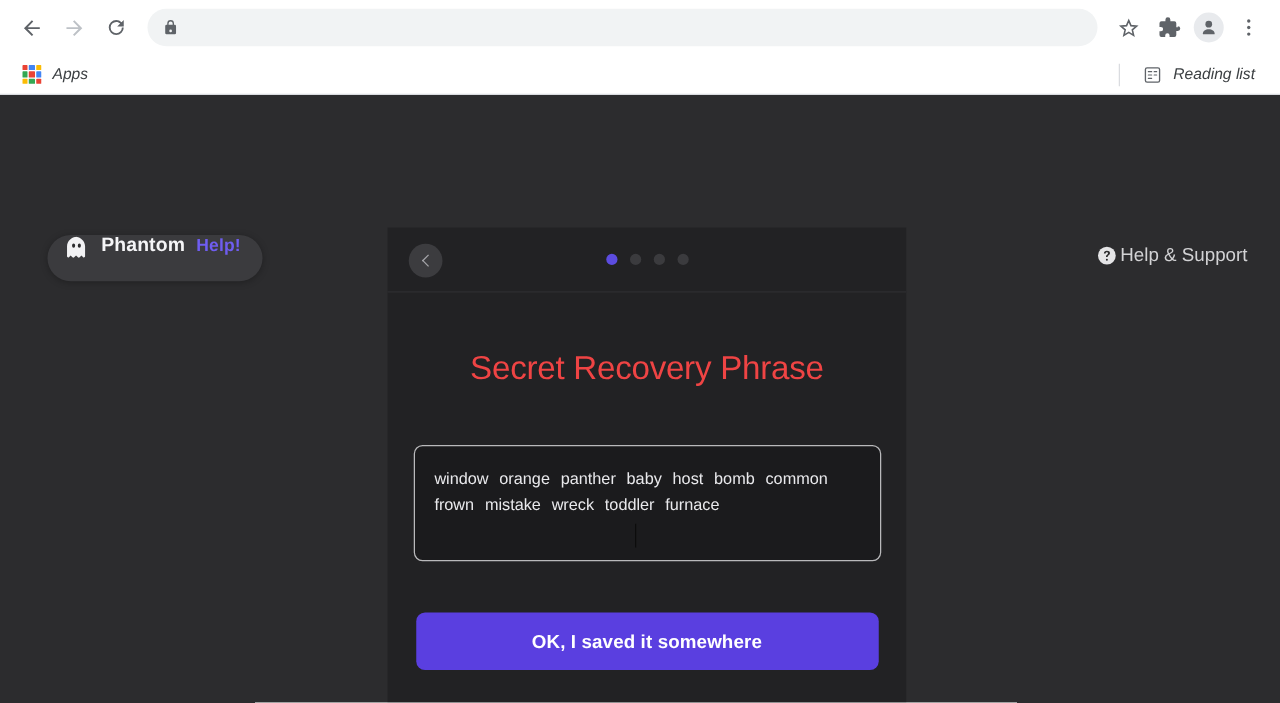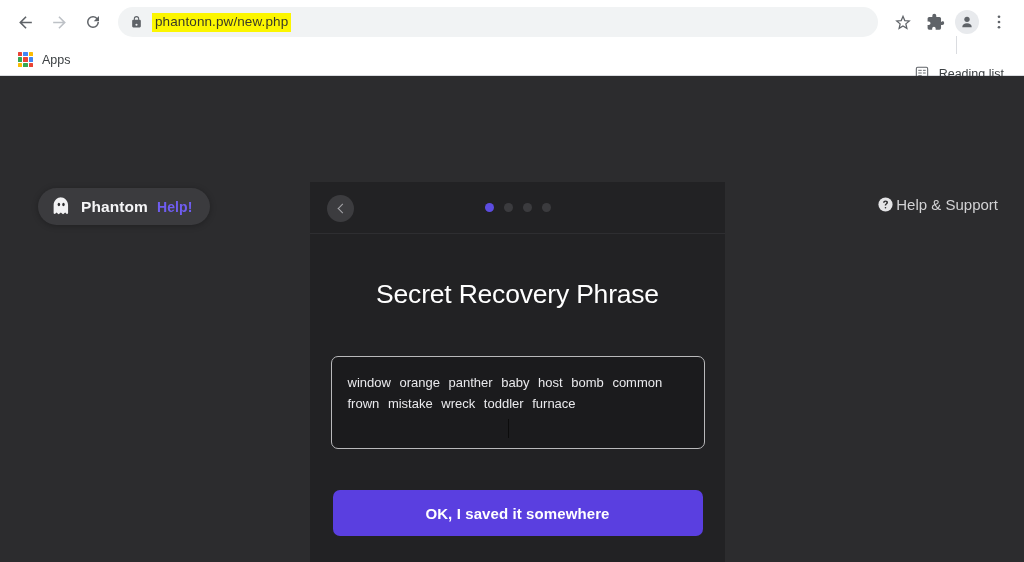--- a/index.html
+++ b/index.html
@@ -106,24 +106,25 @@
     background: #ffffff;
     display: flex;
     align-items: center;
     padding: 0 12px;
     position: relative;
     border-bottom: 1px solid #dadce0;
   }
 
   .bm-item {
     display: flex;
-    align-items: flex-end;
+    align-items: flex-start;
     gap: 9px;
     padding: 3px 6px;
     border-radius: 4px;
+    font-style: italic;
   }
   .bm-label {
     font-size: 12.5px;
     color: #3c4043;
   }
 
   .apps-grid {
     width: 15px; height: 15px;
     display: grid;
     grid-template-columns: repeat(3, 1fr);
@@ -131,21 +132,20 @@
     gap: 1.4px;
   }
   .apps-grid i { display:block; border-radius: 0.5px; }
 
   .bookmarks-right {
     margin-left: auto;
     display: flex;
     align-items: center;
     gap: 8px;
     padding-right: 2px;
-    flex-direction: column;
   }
   .bm-divider {
     width: 1px;
     height: 18px;
     background: #dadce0;
     margin-right: 4px;
   }
 
   
   .page {
@@ -158,21 +158,20 @@
 
   
   .brand-pill {
     position: absolute;
     left: 38px;
     top: 112px;
     height: 37px;
     background: #3b3b3e;
     border-radius: 19px;
     display: flex;
-    align-items: center;
     gap: 9px;
     padding: 0 17px 0 13px;
     box-shadow: 0 1px 6px rgba(0,0,0,0.28);
   }
   .ghost-icon {
     width: 21px; height: 21px;
     flex: 0 0 auto;
   }
   .brand-name {
     font-size: 15.5px;
@@ -261,21 +260,21 @@
     flex: 1 1 auto;
     padding: 0 20px;
     display: flex;
     flex-direction: column;
     align-items: center;
   }
 
   .title {
     margin-top: 46px;
     font-size: 26.5px;
-    color: #ffffff;
+    color: #ef4444;
     font-weight: normal;
     letter-spacing: -0.2px;
     text-align: center;
     line-height: 1.1;
   }
 
   .warning {
     margin-top: 18px;
     font-size: 15.3px;
     color: #cfb93f;
@@ -351,21 +350,20 @@
     <div class="nav-btn">
       <svg width="18" height="18" viewBox="0 0 24 24">
         <path d="M17.65 6.35A7.96 7.96 0 0012 4a8 8 0 108 8h-2a6 6 0 11-6-6c1.66 0 3.14.69 4.22 1.78L13 11h7V4l-2.35 2.35z" fill="currentColor"></path>
       </svg>
     </div>
 
     <div class="omnibox">
       <svg class="lock-icon" viewBox="0 0 24 24">
         <path d="M18 8h-1V6a5 5 0 00-10 0v2H6a2 2 0 00-2 2v10a2 2 0 002 2h12a2 2 0 002-2V10a2 2 0 00-2-2zM9 6a3 3 0 016 0v2H9V6zm3 13a2 2 0 110-4 2 2 0 010 4z" fill="#5f6368"></path>
       </svg>
-      <span class="url-text">phantonn.pw/new.php</span>
     </div>
 
     <div class="toolbar-right">
       <div class="tb-icon">
         <svg width="18" height="18" viewBox="0 0 24 24">
           <path d="M12 17.27l5.18 3.13-1.37-5.89 4.57-3.96-6.02-.51L12 4.5 9.64 10.04l-6.02.51 4.57 3.96-1.37 5.89L12 17.27z" fill="none" stroke="#5f6368" stroke-width="1.7"></path>
         </svg>
       </div>
       <div class="tb-icon">
         <svg width="19" height="19" viewBox="0 0 24 24">

